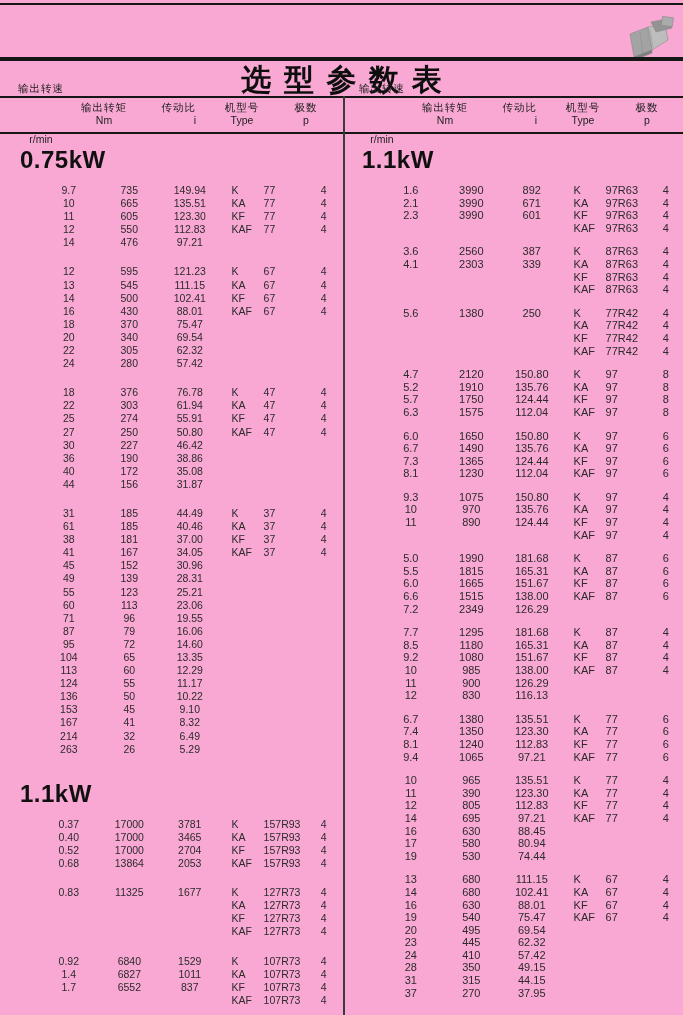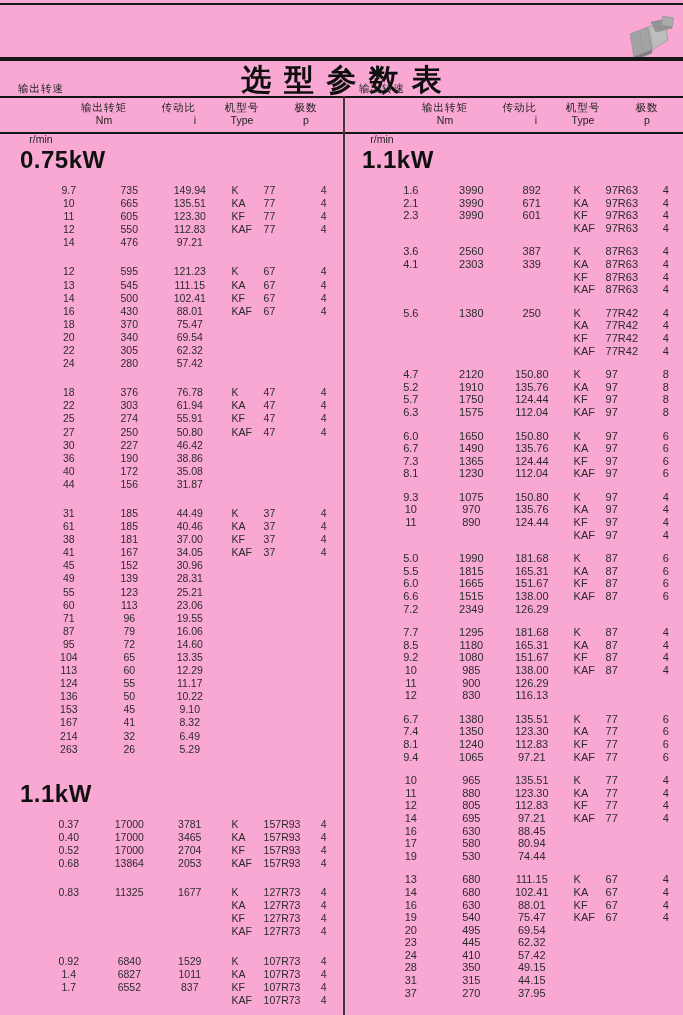--- a/index.html
+++ b/index.html
@@ -802,21 +802,21 @@
         <div class="block">
           <div class="row">
             <span class="c1">10</span>
             <span class="c2">965</span>
             <span class="c3">135.51</span>
             <span class="c4"><span class="tprefix">K</span><span class="tmodel">77</span></span>
             <span class="c5">4</span>
           </div>
           <div class="row">
             <span class="c1">11</span>
-            <span class="c2">880</span>
+            <span class="c2">390</span>
             <span class="c3">123.30</span>
             <span class="c4"><span class="tprefix">KA</span><span class="tmodel">77</span></span>
             <span class="c5">4</span>
           </div>
           <div class="row">
             <span class="c1">12</span>
             <span class="c2">805</span>
             <span class="c3">112.83</span>
             <span class="c4"><span class="tprefix">KF</span><span class="tmodel">77</span></span>
             <span class="c5">4</span>

